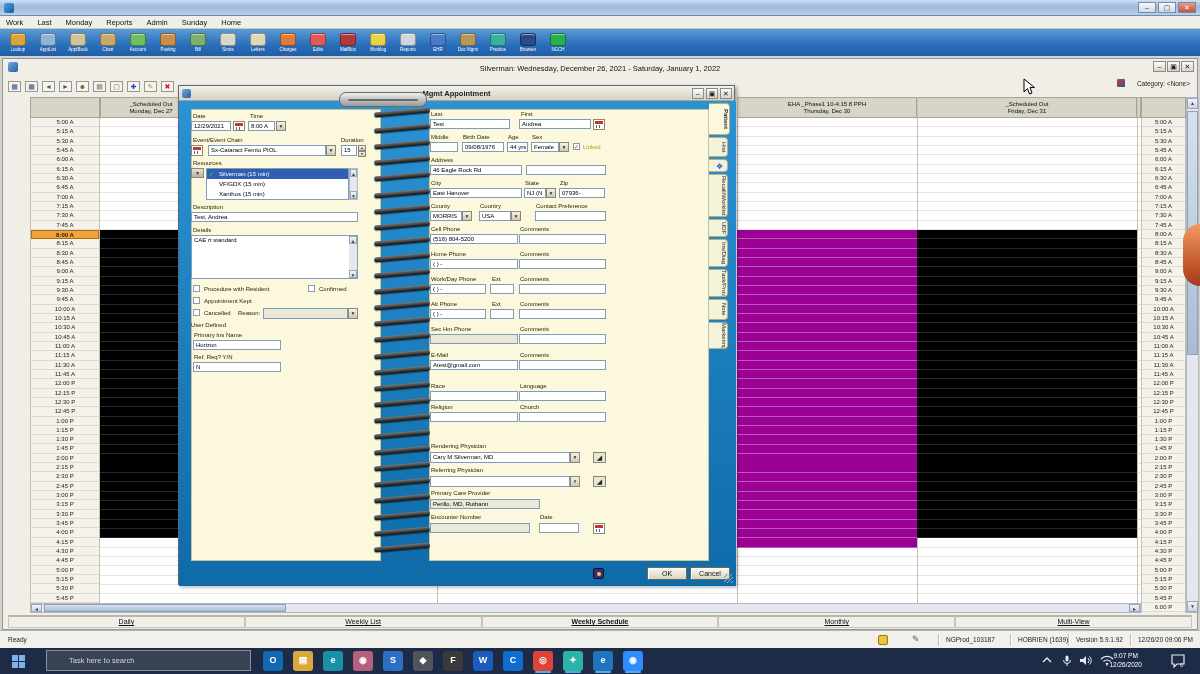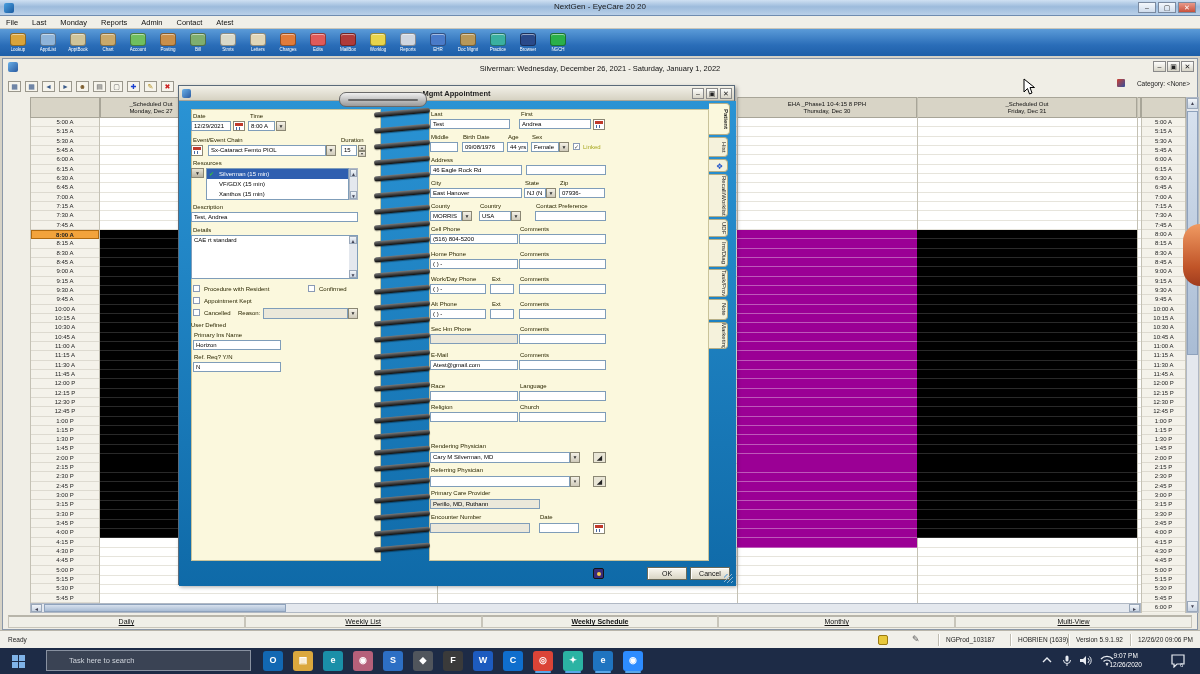--- a/index.html
+++ b/index.html
@@ -98,35 +98,34 @@
   #fingertip{position:absolute;right:0;top:224px;width:17px;height:62px;border-radius:34px 0 0 34px;background:linear-gradient(180deg,#f09a62,#c05428 70%,#a03c1e);}
   #cursor{position:absolute;left:1023px;top:78px;z-index:60;}
 </style>
 </head>
 <body>
 
 <div id="stage">
 
   <div id="titlebar">
     <div class="abs" style="left:4px;top:3px;width:10px;height:10px;background:linear-gradient(135deg,#4aa0e0,#1a5aa0);border-radius:2px;"></div>
-    <div class="ttl">NextGen - EyeCare 20 20</div>
     <div class="winbtn" style="right:44px;">–</div>
     <div class="winbtn" style="right:24px;">▢</div>
     <div class="winbtn close" style="right:4px;">✕</div>
   </div>
 
   <div id="menubar">
 
-  <span>File</span>
+  <span>Work</span>
       <span>Last</span>
       <span>Monday</span>
       <span>Reports</span>
       <span>Admin</span>
-      <span>Contact</span>
-      <span>Atest</span>
+      <span>Sunday</span>
+      <span>Home</span>
     </div>
 
   <div id="toolbar">
 
       <div class="tbitem">
         <span class="tbico" style="background: rgb(217, 164, 59);"></span>
         <span class="tblbl">Lookup</span>
       </div>
 
       <div class="tbitem">

